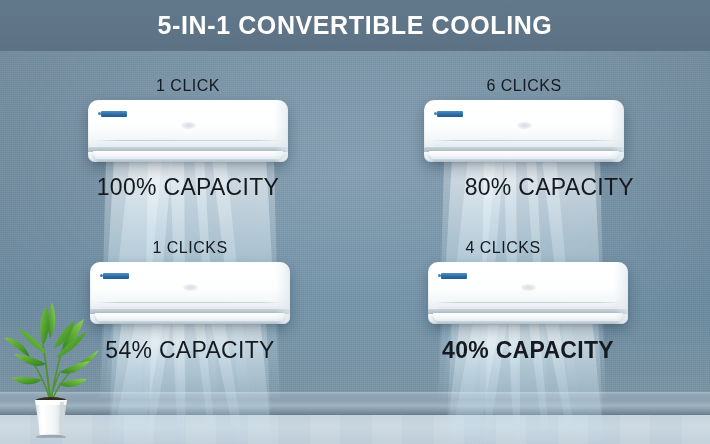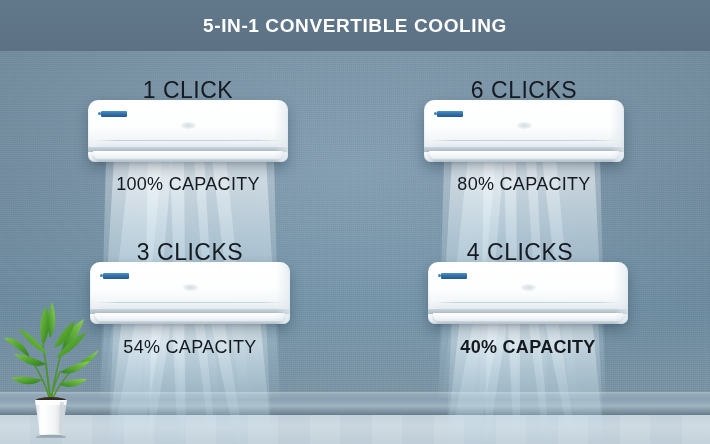--- a/index.html
+++ b/index.html
@@ -13,21 +13,21 @@
   }
 
   
   .header {
     position:absolute; left:0; top:0; width:710px; height:51px;
     background:linear-gradient(180deg,#62798b 0%,#5c7284 100%);
     display:flex; align-items:center; justify-content:center;
     z-index:40;
   }
   .header-title {
-    color:#ffffff; font-size:19px; font-weight:bold;
+    color:#ffffff; font-size:25px; font-weight:bold;
     letter-spacing:0.6px; white-space:nowrap;
     font-family:"Liberation Sans", sans-serif;
   }
 
   
   .room {
     position:absolute; left:0; top:51px; width:710px; height:393px;
     overflow:hidden;
   }
   .wall {
@@ -128,22 +128,22 @@
   }
   .airflow svg { display:block; }
 
   
   .click-label, .cap-label {
     position:absolute; z-index:20;
     color:#141a1f; white-space:nowrap;
     text-align:center;
     font-family:"Liberation Sans", sans-serif;
   }
-  .click-label { font-size:23px; font-weight:normal; letter-spacing:0.5px; }
-  .cap-label   { font-size:18px; font-weight:normal; letter-spacing:0.3px; }
+  .click-label { font-size:16px; font-weight:normal; letter-spacing:0.5px; }
+  .cap-label   { font-size:23px; font-weight:normal; letter-spacing:0.3px; }
 
   
   .plant { position:absolute; z-index:25; }
   .plant svg { display:block; }
 </style>
 </head>
 <body>
 
 <div class="poster">
 
@@ -273,52 +273,52 @@
     <div class="ac-logo"></div>
     <div class="ac-emblem"></div>
     <div class="ac-seam"></div>
     <div class="ac-grille"></div>
     <div class="ac-shade"></div>
     <div class="ac-louver"></div>
     <div class="ac-louver-lip"></div>
     <div class="ac-rightcap"></div>
   </div>
   <div class="click-label" style="left:424px; top:77px; width:200px;">6 CLICKS</div>
-  <div class="cap-label" style="left:414px; top:174px; width:220px;">80% CAPACITY</div>
+  <div class="cap-label" style="left:414px; top:174px; width:220px;text-align:right;">80% CAPACITY</div>
 
   <div class="ac-unit" style="left:90px; top:262px;">
     <div class="ac-body"></div>
     <div class="ac-top-hi"></div>
     <div class="ac-logo-dot"></div>
     <div class="ac-logo"></div>
     <div class="ac-emblem"></div>
     <div class="ac-seam"></div>
     <div class="ac-grille"></div>
     <div class="ac-shade"></div>
     <div class="ac-louver"></div>
     <div class="ac-louver-lip"></div>
     <div class="ac-rightcap"></div>
   </div>
-  <div class="click-label" style="left:90px; top:239px; width:200px;">3 CLICKS</div>
+  <div class="click-label" style="left:90px; top:239px; width:200px;">1 CLICKS</div>
   <div class="cap-label" style="left:80px; top:337px; width:220px;">54% CAPACITY</div>
 
   <div class="ac-unit" style="left:428px; top:262px;">
     <div class="ac-body"></div>
     <div class="ac-top-hi"></div>
     <div class="ac-logo-dot"></div>
     <div class="ac-logo"></div>
     <div class="ac-emblem"></div>
     <div class="ac-seam"></div>
     <div class="ac-grille"></div>
     <div class="ac-shade"></div>
     <div class="ac-louver"></div>
     <div class="ac-louver-lip"></div>
     <div class="ac-rightcap"></div>
   </div>
-  <div class="click-label" style="left:420px; top:239px; width:200px;">4 CLICKS</div>
+  <div class="click-label" style="left:403px; top:239px; width:200px;">4 CLICKS</div>
   <div class="cap-label" style="left:418px; top:337px; width:220px;font-weight:bold;">40% CAPACITY</div>
 
   <div class="plant" style="left:2px; top:288px;">
     <svg width="100" height="150" viewBox="0 0 100 150">
       <defs>
         <linearGradient id="leafG" x1="0" y1="0" x2="1" y2="1">
           <stop offset="0%" stop-color="#7cc24a"></stop>
           <stop offset="55%" stop-color="#4f9e2e"></stop>
           <stop offset="100%" stop-color="#2f7a22"></stop>
         </linearGradient>

